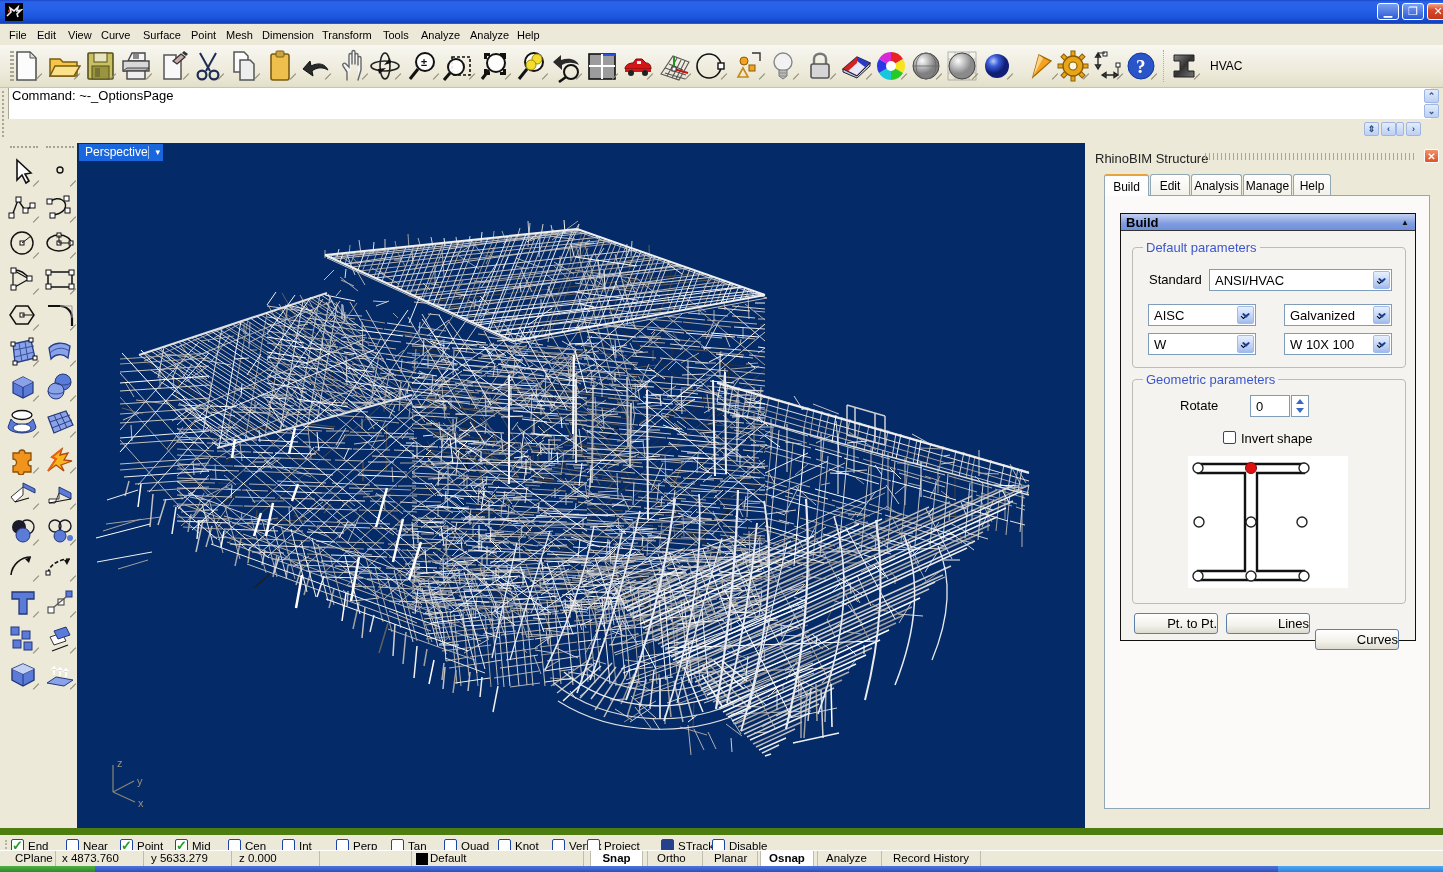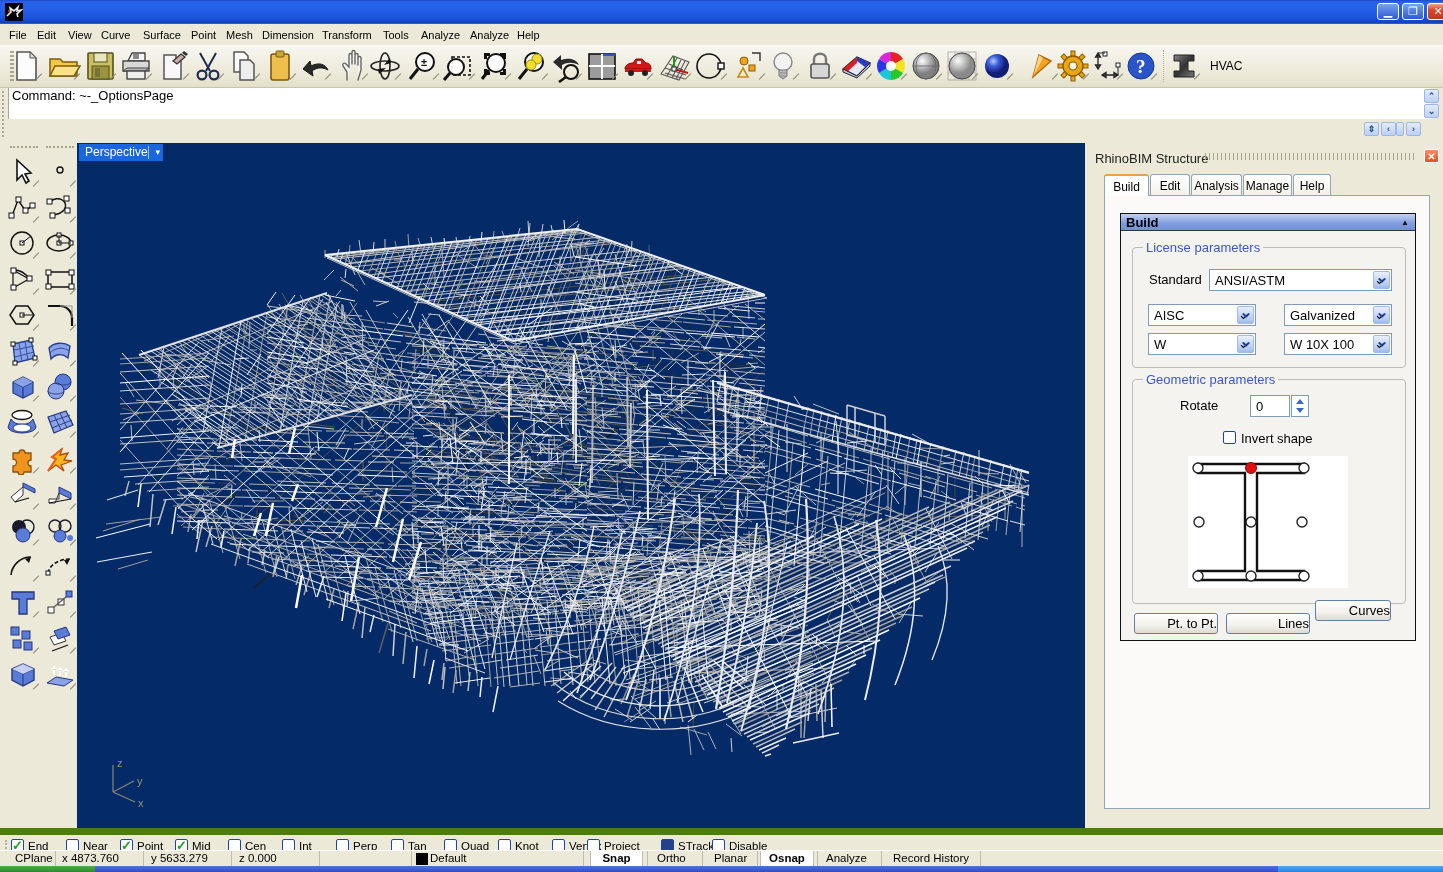--- a/index.html
+++ b/index.html
@@ -649,24 +649,24 @@
     <div id="rpx">✕</div>
     <div class="rtab" style="left:19px;width:45px;background:#fdfdfd;border-top:2px solid #e8a33d;height:22px;z-index:3">Build</div>
     <div class="rtab" style="left:65px;width:40px">Edit</div>
     <div class="rtab" style="left:106px;width:51px">Analysis</div>
     <div class="rtab" style="left:158px;width:49px">Manage</div>
     <div class="rtab" style="left:208px;width:38px">Help</div>
     <div id="tabpage">
       <div id="buildbox">
         <div id="buildhdr">Build</div>
         <div class="grpbox" style="left:11px;top:33px;width:274px;height:121px">
-          <div class="grplbl">License parameters</div>
+          <div class="grplbl">Default parameters</div>
           <div class="xlabel" style="left:16px;top:24px">Standard</div>
           <div class="combo" style="left:76px;top:21px;width:183px">
-                <span>ANSI/ASTM</span>
+                <span>ANSI/HVAC</span>
                 <div class="cbtn">⌄</div>
               </div>
           <div class="combo" style="left:15px;top:56px;width:108px">
                 <span>AISC</span>
                 <div class="cbtn">⌄</div>
               </div>
           <div class="combo" style="left:151px;top:56px;width:108px">
                 <span>Galvanized</span>
                 <div class="cbtn">⌄</div>
               </div>
@@ -702,21 +702,21 @@
                   <circle cx="114" cy="66" r="5"></circle>
             <circle cx="10" cy="120" r="5"></circle>
                   <circle cx="63" cy="120" r="5"></circle>
                   <circle cx="116" cy="120" r="5"></circle>
             </g>
             <circle cx="63" cy="12" r="5.5" fill="#e01010" stroke="#801010" stroke-width="1"></circle>
           </svg>
         </div>
         <div class="xpbtn" style="left:13px;top:399px;width:84px">Pt. to Pt.</div>
         <div class="xpbtn" style="left:105px;top:399px;width:84px">Lines</div>
-        <div class="xpbtn" style="left:194px;top:386px;width:76px">Curves</div>
+        <div class="xpbtn" style="left:194px;top:415px;width:84px">Curves</div>
       </div>
     </div>
   </div>
 </div>
 <div id="osnapbar">
   <div style="position:absolute;left:5px;top:5px;width:3px;height:12px;border-left:2px dotted #b8b49c"></div>
   <div class="osn" style="left:11px"><div class="cb ck"></div>End</div>
   <div class="osn" style="left:66px"><div class="cb"></div>Near</div>
   <div class="osn" style="left:120px"><div class="cb ck"></div>Point</div>
   <div class="osn" style="left:175px"><div class="cb ck"></div>Mid</div>

